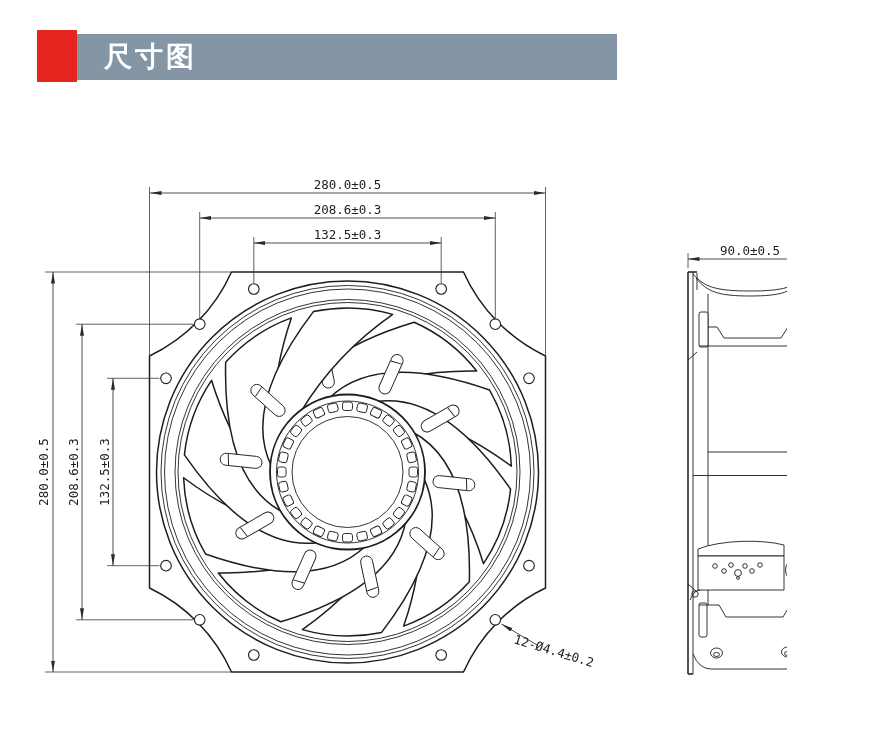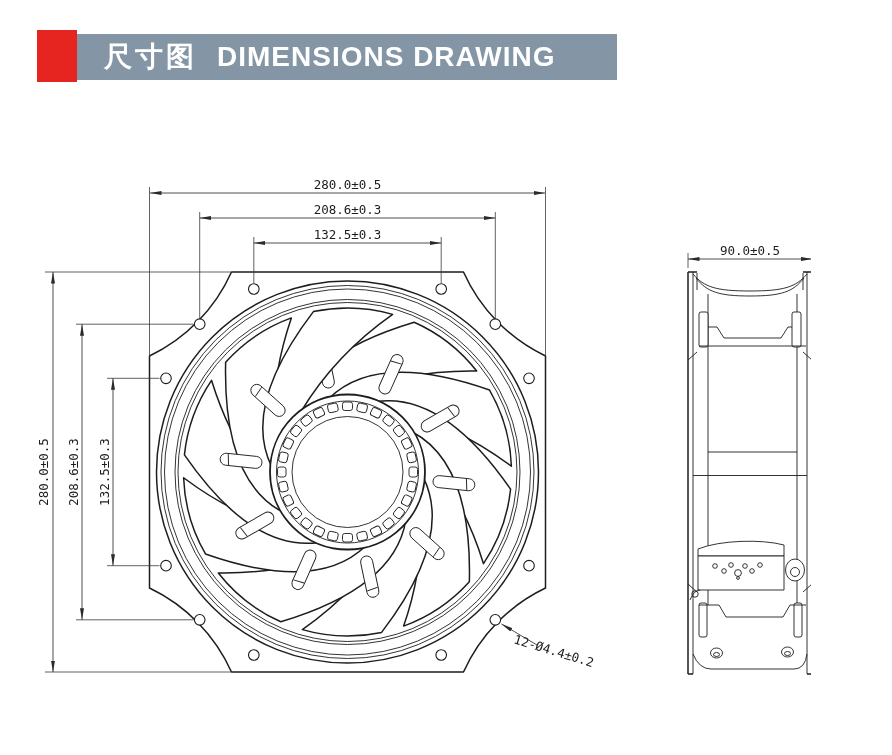--- a/index.html
+++ b/index.html
@@ -1,17 +1,17 @@
 <!DOCTYPE html>
 <html><head>
 <meta charset="utf-8">
 <style>
   html,body { margin:0; padding:0; background:#ffffff; }
   .stage { position:relative; width:787px; height:755px; background:#fff; overflow:hidden;
-           font-family:"Liberation Sans", sans-serif;padding-left:24px; }
+           font-family:"Liberation Sans", sans-serif; }
   .badge  { position:absolute; left:37px; top:30px; width:40px; height:52px; }
   .banner { position:absolute; left:77px; top:34px; width:540px; height:46px;
             display:flex; align-items:center; padding-left:27px; box-sizing:border-box; }
   .banner .zh { color:#fff; font-weight:bold; font-size:28px; letter-spacing:3px; }
   .banner .en { color:#fff; font-weight:bold; font-size:28px; margin-left:20px; letter-spacing:1px; }
   svg { position:absolute; left:0; top:0; }
   .ol  { stroke:#1d1d1d; fill:none; stroke-width:1.5; stroke-linejoin:round; }
   .ol2 { stroke:#1d1d1d; fill:none; stroke-width:0.9; stroke-linejoin:round; }
   .olw { stroke:#1d1d1d; fill:#fff;  stroke-width:0.9; stroke-linejoin:round; }
   .dim { stroke:#3a3a3a; fill:none; stroke-width:0.9; }
@@ -21,21 +21,20 @@
   .dimtxt { font-family:"DejaVu Sans Mono", monospace; font-size:12.5px; fill:#1d1d1d; }
 </style>
 </head>
 <body>
 
 <div class="stage">
 
   <div class="badge" id="badge" style="background: rgb(230, 36, 32);"></div>
   <div class="banner" id="banner" style="background: rgb(132, 150, 165);">
     <span class="zh">尺寸图</span>
-    <span class="en">DIMENSIONS DRAWING</span>
   </div>
 
   <svg width="892" height="755" viewBox="0 0 892 755">
     <defs>
       <marker id="arr" markerUnits="userSpaceOnUse" markerWidth="12" markerHeight="5" viewBox="0 0 12 5" refX="11.5" refY="2.5" orient="auto-start-reverse">
         <path d="M11.5,2.5 L0,0.5 L0,4.5 Z" fill="#2a2a2a"></path>
       </marker>
 
       <g id="blade">
         <path class="blade" d="M289.3,423.1 Q300.7,356.1 414.2,322.2 A164,164 0 0 1 476.7,371.0

